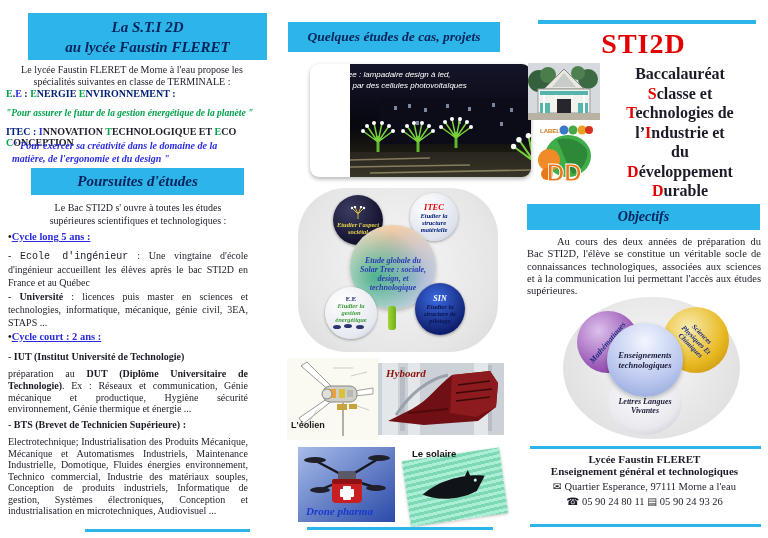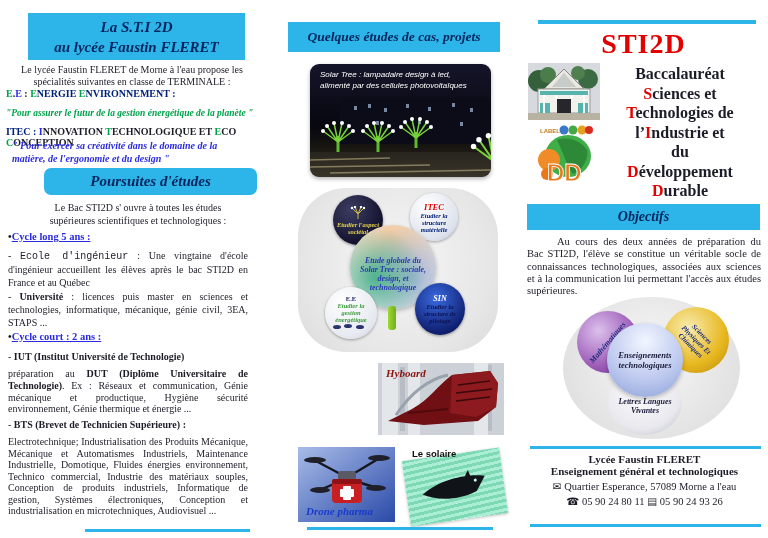--- a/index.html
+++ b/index.html
@@ -22,38 +22,38 @@
           justify-content:center;text-align:center;}
   .imgbox{position:absolute;overflow:hidden;}
   .caption{position:absolute;font-family:"Liberation Sans",sans-serif;}
   .glyph{font-family:"DejaVu Sans",sans-serif;}
 </style>
 </head>
 <body>
 
 <div class="page">
 
-  <div class="abs cyanbox" style="left:28px;top:13px;width:217px;height:47px;font-size:15px;line-height:20px;">
+  <div class="abs cyanbox" style="left:28px;top:13px;width:239px;height:47px;font-size:15px;line-height:20px;">
     <div>
       <div>La S.T.I 2D</div>
       <div>au lycée Faustin FLERET</div>
     </div>
   </div>
 
   <div class="abs" style="left:16px;top:64px;width:232px;font-size:10px;line-height:12px;text-align:center;">Le  lycée Faustin FLERET de Morne à l'eau propose les spécialités suivantes en classe de TERMINALE :</div>
 
   <div class="abs" style="left:6px;top:88px;width:250px;font-size:10px;"><span class="c-g c-bold">E</span><span class="c-k c-bold">.</span><span class="c-b c-bold">E</span><span class="c-k c-bold"> : </span><span class="c-g c-bold">E</span><span class="c-n c-bold">NERGIE </span><span class="c-g c-bold">E</span><span class="c-n c-bold">NVIRONNEMENT :</span></div>
 
   <div class="abs" style="left:6px;top:108px;width:248px;font-size:9.5px;font-weight:bold;font-style:italic;color:#00a24a;">"Pour assurer le futur de la gestion énergétique de la planète "</div>
 
   <div class="abs" style="left:6px;top:126px;width:256px;font-size:10px;"><span class="c-n c-bold">ITEC</span><span class="c-n c-bold"> : </span><span class="c-b c-bold">I</span><span class="c-k c-bold">NNOVATION </span><span class="c-g c-bold">T</span><span class="c-k c-bold">ECHNOLOGIQUE ET </span><span class="c-g c-bold">E</span><span class="c-k c-bold">CO </span><span class="c-g c-bold">C</span><span class="c-k c-bold">ONCEPTION</span></div>
 
   <div class="abs" style="left:12px;top:140px;width:238px;font-size:10px;font-weight:bold;font-style:italic;color:#2a2ae0;line-height:12.5px;">" Pour exercer sa créativité dans le domaine de la matière, de l'ergonomie et du design "</div>
 
-  <div class="abs cyanbox" style="left:44px;top:168px;width:213px;height:27px;font-size:15px;border-radius:7px;">Poursuites d'études</div>
+  <div class="abs cyanbox" style="left:31px;top:168px;width:213px;height:27px;font-size:15px;">Poursuites d'études</div>
 
   <div class="abs just" style="left:38px;top:201px;width:200px;font-size:10px;line-height:13px;text-align:center;">Le Bac STI2D s' ouvre à toutes les études supérieures scientifiques et technologiques :</div>
 
   <div class="abs bullet-line" style="left:8px;top:231px;font-size:10.5px;">
     <span class="blt">•</span><span class="lbl">Cycle long  5 ans :</span>
   </div>
 
   <div class="abs just" style="left:8px;top:249px;width:240px;font-size:10px;line-height:13px;"><span>-     </span><span class="c-sans">Ecole d'ingénieur</span><span> : Une vingtaine d'école d'ingénieur accueillent les élèves après le bac STI2D en France et au Québec</span></div>
 
   <div class="abs just" style="left:8px;top:290px;width:240px;font-size:10px;line-height:13px;"><span>-    </span><span class="c-bold">Université</span><span> : licences puis master en sciences et technologies,  informatique, mécanique, génie civil, 3EA, STAPS ...</span></div>
@@ -67,21 +67,21 @@
   <div class="abs" style="left:8px;top:351px;width:240px;font-size:10px;"><span>-    </span><span class="c-bold">IUT (Institut Université de Technologie)</span></div>
 
   <div class="abs" style="left:8px;top:419px;width:240px;font-size:10px;"><span>-    </span><span class="c-bold">BTS (Brevet de Technicien Supérieure) :</span></div>
 
   <div class="abs just" style="left:8px;top:436px;width:240px;font-size:10px;line-height:11.5px;">Electrotechnique; Industrialisation des Produits Mécanique, Mécanique et Automatismes Industriels, Maintenance Industrielle, Domotique, Fluides énergies environnement, Technico commercial, Industrie des matériaux souples, Conception de produits industriels, Informatique de gestion, Systèmes électroniques, Conception et industrialisation en microtechniques, Audiovisuel ...</div>
 
   <div class="abs cyanline" style="left:85px;top:529px;width:165px;height:3px;"></div>
 
   <div class="abs cyanbox" style="left:288px;top:22px;width:212px;height:30px;font-size:13.5px;">Quelques études de cas, projets</div>
 
-  <div class="imgbox" style="left:310px;top:64px;width:181px;height:113px;border-radius:9px;box-shadow:0 2px 4px rgba(0,0,0,.3);">
+  <div class="imgbox" style="left:310px;top:64px;width:181px;height:113px;border-radius:9px;box-shadow:0 2px 4px rgba(0,0,0,.3);padding-left:40px;">
     <svg width="181" height="113" viewBox="0 0 181 113">
       <defs>
         <linearGradient id="nightg" x1="0" y1="0" x2="0" y2="1">
           <stop offset="0" stop-color="#15152a"></stop>
             <stop offset="0.55" stop-color="#07070f"></stop>
           <stop offset="0.78" stop-color="#1c1a12"></stop>
             <stop offset="1" stop-color="#403a26"></stop>
         </linearGradient>
       </defs>
       <rect width="181" height="113" fill="url(#nightg)"></rect>
@@ -162,20 +162,43 @@
           </g>
       </svg>
     </div>
 
     <div class="sphere" style="left:117px;top:95px;width:50px;height:52px;background:radial-gradient(circle at 42% 30%, #3a6ae0, #0c1a68 78%);box-shadow:0 1px 3px rgba(0,0,0,.4);">
       <div style="color:#ffffff;font-weight:bold;font-style:italic;font-size:8px;">SIN</div>
       <div style="color:#0c1450;font-size:6.5px;font-style:italic;font-weight:bold;line-height:7px;width:42px;">Etudier la structure de pilotage</div>
     </div>
   </div>
 
+  <div class="imgbox" style="left:287px;top:358px;width:92px;height:82px;background:#fbfaf2;">
+    <svg width="92" height="82" viewBox="0 0 92 82">
+      <g stroke="#9a9a92" stroke-width="1" fill="#ffffff">
+        <path d="M44,34 L14,8 L20,4 L46,30 Z"></path>
+        <path d="M44,38 L12,60 L16,66 L46,42 Z"></path>
+        <path d="M48,36 L86,30 L86,36 L50,40 Z" opacity="0.9"></path>
+      </g>
+      <rect x="36" y="28" width="34" height="16" rx="7" fill="#cfcfc9" stroke="#8a8a82"></rect>
+      <rect x="42" y="31" width="7" height="9" fill="#e8a13c"></rect>
+      <rect x="52" y="31" width="6" height="9" fill="#d8c23c"></rect>
+      <rect x="60" y="32" width="6" height="7" fill="#b8b8b0"></rect>
+      <circle cx="40" cy="36" r="5" fill="#e0e0da" stroke="#8a8a82"></circle>
+      <path d="M56,44 L56,78" stroke="#b0b0a8" stroke-width="2"></path>
+      <g stroke="#b8b8b0" stroke-width="0.7">
+        <path d="M46,10 L66,10 M64,18 L80,14 M70,48 L82,52 M30,52 L18,70"></path>
+      </g>
+      <g fill="#c8a43c">
+          <rect x="50" y="46" width="10" height="6"></rect>
+          <rect x="62" y="46" width="8" height="5"></rect>
+        </g>
+    </svg>
+    <div class="caption" style="left:4px;top:62px;color:#1a1a1a;font-weight:bold;font-size:9px;">L'éolien</div>
+  </div>
 
   <div class="imgbox" style="left:378px;top:363px;width:126px;height:72px;">
     <svg width="126" height="72" viewBox="0 0 126 72">
       <rect width="126" height="72" fill="#ccd1d8"></rect>
       <g fill="#e4e7ea">
           <rect x="4" y="0" width="16" height="72"></rect>
           <rect x="30" y="0" width="12" height="72"></rect>
           <rect x="96" y="0" width="14" height="72"></rect>
         </g>
       <g fill="#b8bdc5">
@@ -280,21 +303,21 @@
       <ellipse cx="31" cy="34" rx="23" ry="21" fill="#3fae49"></ellipse>
       <path d="M20,18 C30,14 44,18 50,28 C52,36 46,48 36,52 C30,44 26,30 20,18 Z" fill="#2d8838"></path>
       <circle cx="12" cy="38" r="11" fill="#f08c28"></circle>
       <circle cx="10" cy="52" r="6" fill="#e87818"></circle>
       <text x="10" y="59" font-size="24" font-weight="bold" fill="#e87818" stroke="#ffffff" stroke-width="0.8" font-family="Liberation Sans, sans-serif">DD</text>
     </svg>
   </div>
 
   <div class="abs" style="left:596px;top:64px;width:168px;text-align:center;font-size:16px;line-height:19.5px;">
     <div><span class="c-k c-bold">Baccalauréat</span></div>
-    <div><span class="c-r c-bold">S</span><span class="c-k c-bold">ciences et</span></div>
+    <div><span class="c-r c-bold">S</span><span class="c-k c-bold">classe et</span></div>
     <div><span class="c-r c-bold">T</span><span class="c-k c-bold">echnologies de</span></div>
     <div><span class="c-k c-bold">l’</span><span class="c-r c-bold">I</span><span class="c-k c-bold">ndustrie et</span></div>
     <div><span class="c-k c-bold">du</span></div>
     <div><span class="c-r c-bold">D</span><span class="c-k c-bold">éveloppement</span></div>
     <div><span class="c-r c-bold">D</span><span class="c-k c-bold">urable</span></div>
   </div>
 
   <div class="abs cyanbox" style="left:527px;top:204px;width:233px;height:26px;font-size:14px;">Objectifs</div>
 
   <div class="abs just" style="left:527px;top:236px;width:234px;font-size:10.5px;line-height:12.3px;text-indent:30px;">Au cours des deux années de préparation du Bac STI2D, l'élève se constitue un véritable socle de connaissances technologiques, associées aux sciences et à la communication lui permettant l'accès aux études supérieures.</div>
@@ -315,21 +338,21 @@
     </div>
   </div>
 
   <div class="abs cyanline" style="left:530px;top:446px;width:231px;height:3px;"></div>
 
   <div class="abs" style="left:527px;top:453px;width:235px;text-align:center;">
     <div style="font-weight:bold;font-size:11px;">Lycée Faustin FLERET</div>
     <div style="font-weight:bold;font-size:11px;">Enseignement général et technologiques</div>
     <div style="font-size:10.5px;margin-top:3px;">
       <span class="glyph">✉</span>
-      <span>Quartier Esperance, 57089 Morne a l'eau</span>
+      <span>Quartier Esperance, 97111 Morne a l'eau</span>
     </div>
     <div style="font-size:10.5px;margin-top:3px;">
       <span class="glyph">☎</span>
       <span>05 90 24 80 11</span>
       <span class="glyph">▤</span>
       <span>05 90 24 93 26</span>
     </div>
   </div>
 
   <div class="abs cyanline" style="left:530px;top:524px;width:231px;height:3px;"></div>

